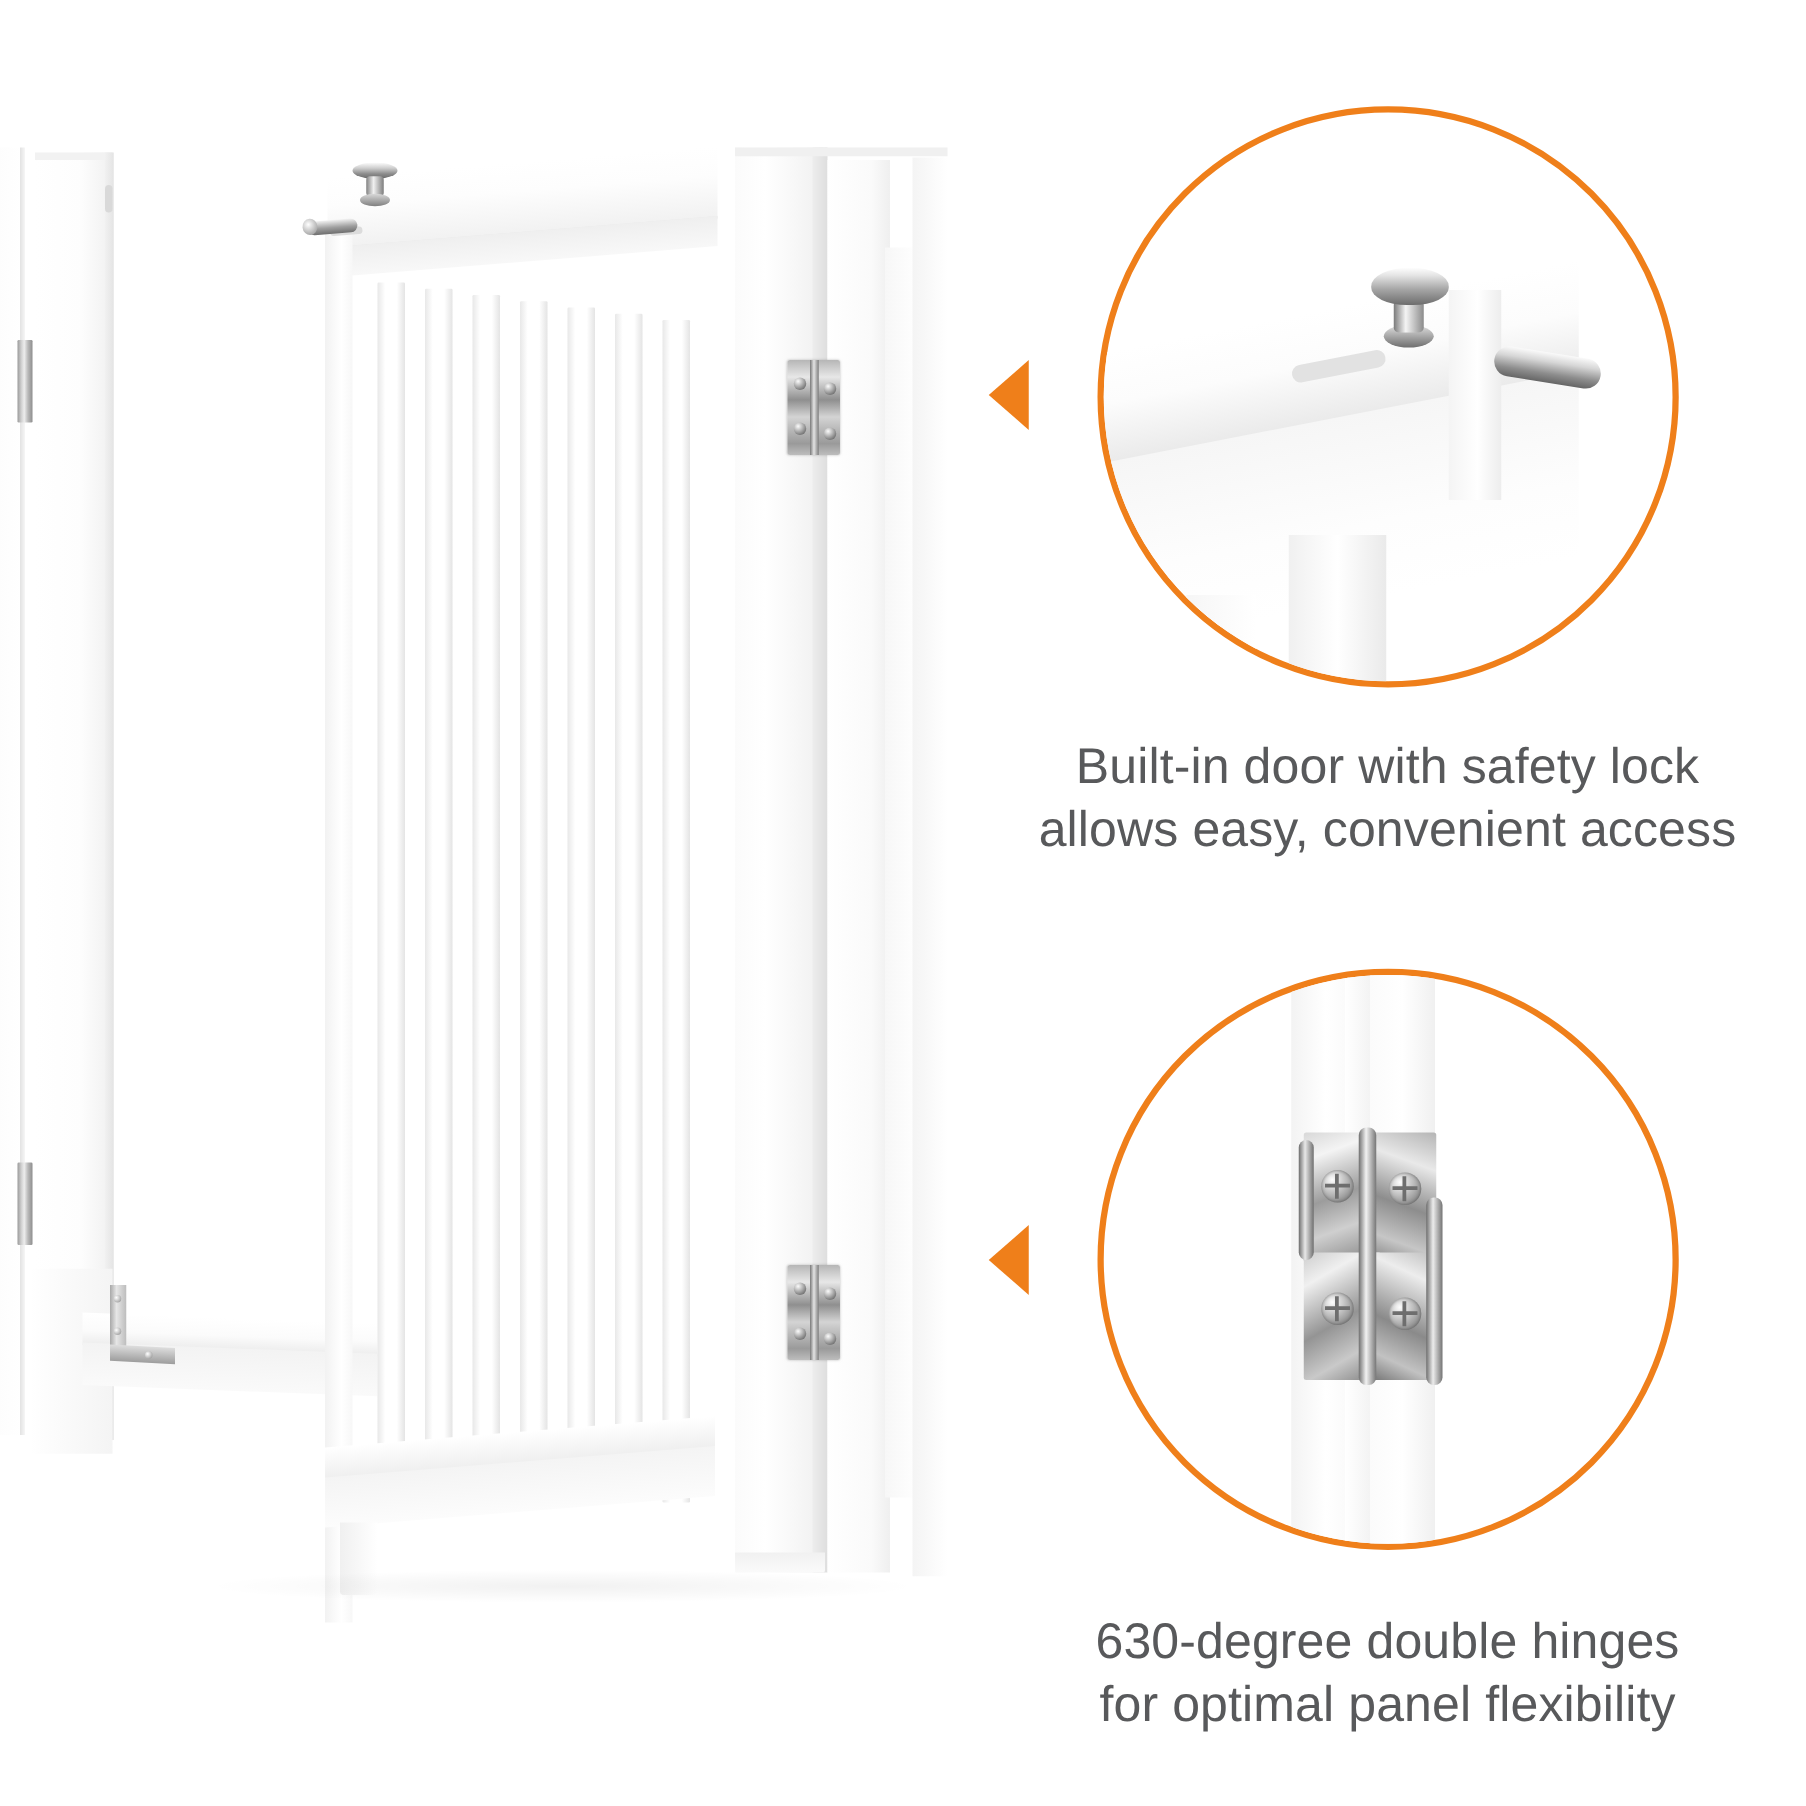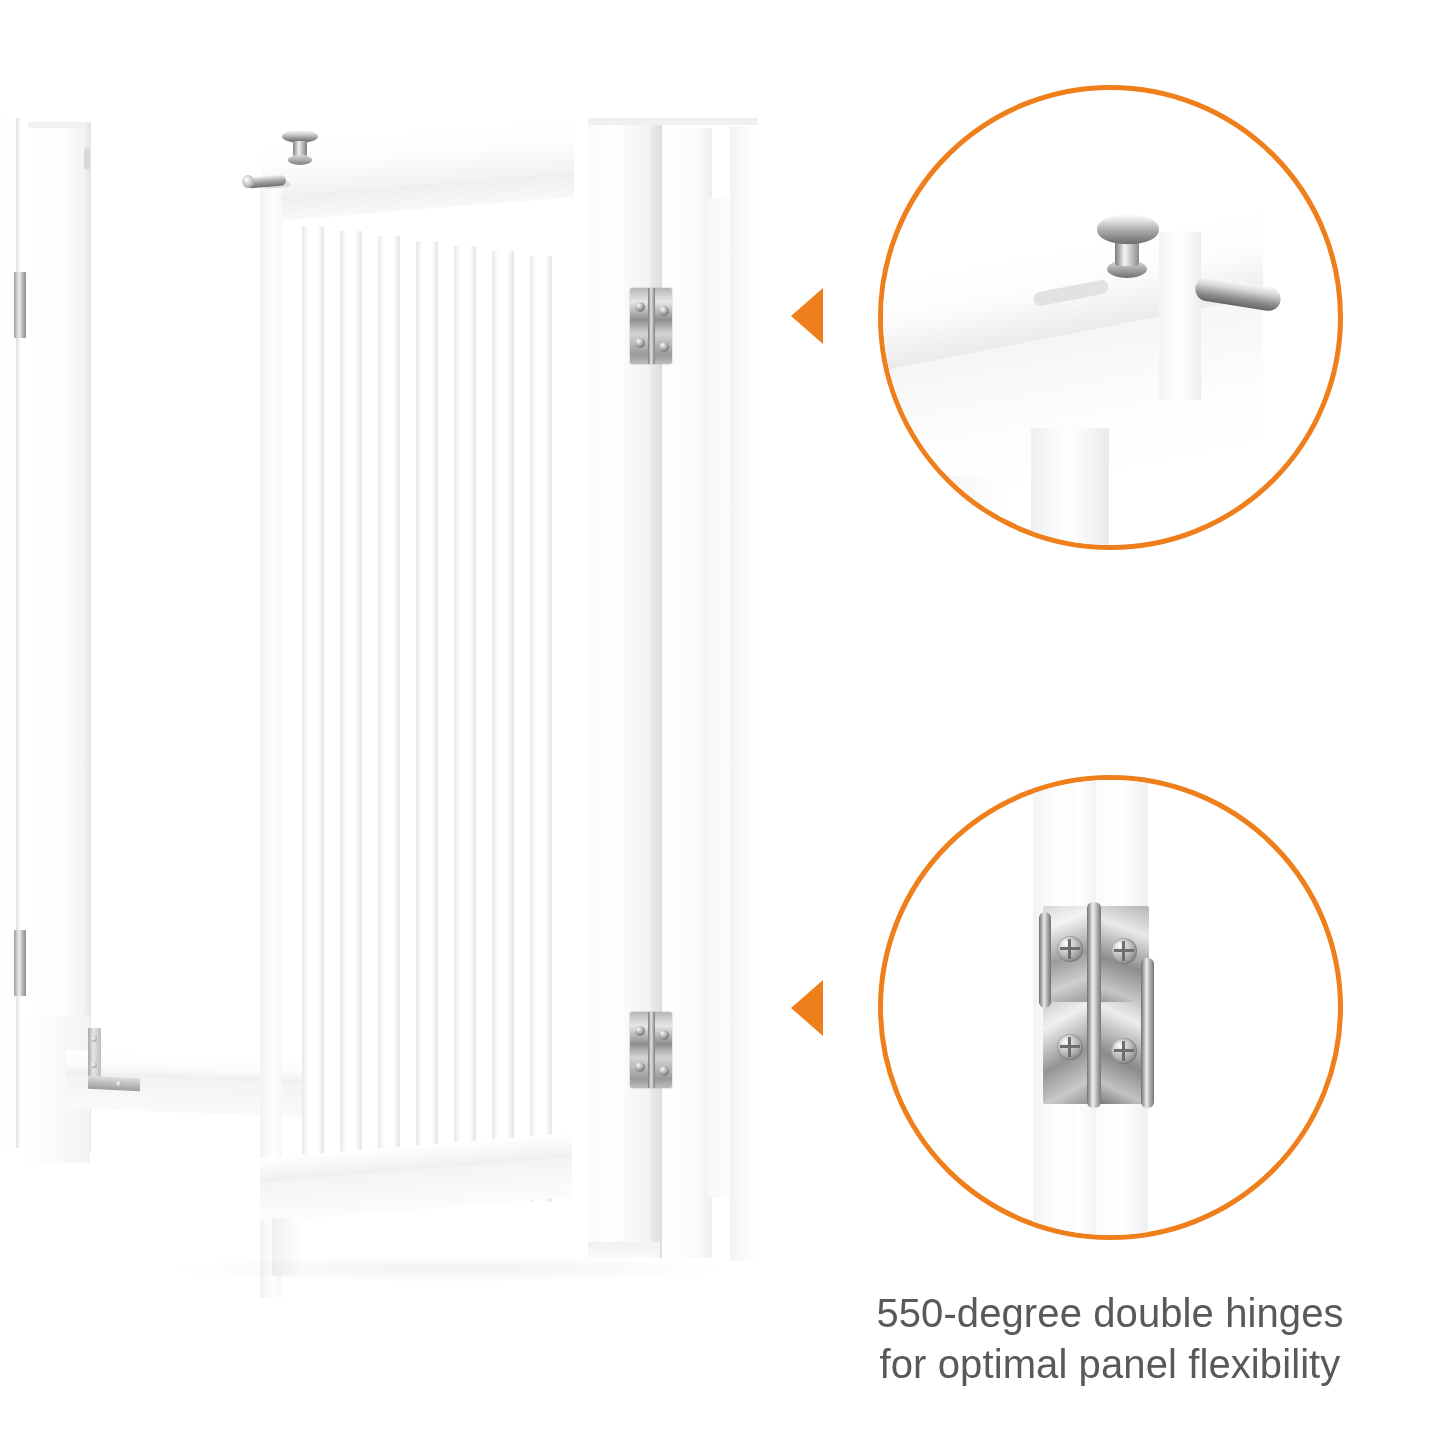--- a/index.html
+++ b/index.html
@@ -663,20 +663,22 @@
       <div id="zoom1-rail-cap"></div>
       <div id="zoom1-slot"></div>
       <div id="zoom1-pin"></div>
       <div id="zoom1-knob-base"></div>
       <div id="zoom1-knob-neck"></div>
       <div id="zoom1-knob-cap"></div>
       <div id="zoom1-stile"></div>
       <div id="zoom1-stile2"></div>
     </div>
 
+    <div class="caption" style="left:820px;top:588px;width:580px;">Built-in door with safety lock
+allows easy, convenient access</div>
   </div>
 
   <div class="callout" id="callout-2" style="left:0;top:0;width:1445px;height:1445px;">
 
     <div class="arrow" style="left:791px;top:980px;"></div>
 
     <div class="bubble" style="left:878px;top:775px;width:455px;height:455px;">
       <div id="zoom2-panel-l"></div>
       <div id="zoom2-panel-edge"></div>
       <div id="zoom2-panel-r"></div>
@@ -689,17 +691,17 @@
         <div class="pin-col"></div>
         <div class="pin-col-2"></div>
         <div class="pin-col-3"></div>
         <div class="hinge-screw" style="left:14px;top:30px;"></div>
         <div class="hinge-screw" style="left:68px;top:32px;"></div>
         <div class="hinge-screw" style="left:14px;top:128px;"></div>
         <div class="hinge-screw" style="left:68px;top:132px;"></div>
       </div>
     </div>
 
-    <div class="caption" style="left:820px;top:1288px;width:580px;">550-degree double hinges
+    <div class="caption" style="left:820px;top:1288px;width:580px;">630-degree double hinges
 for optimal panel flexibility</div>
   </div>
 
 </div>
 
 </body></html>

